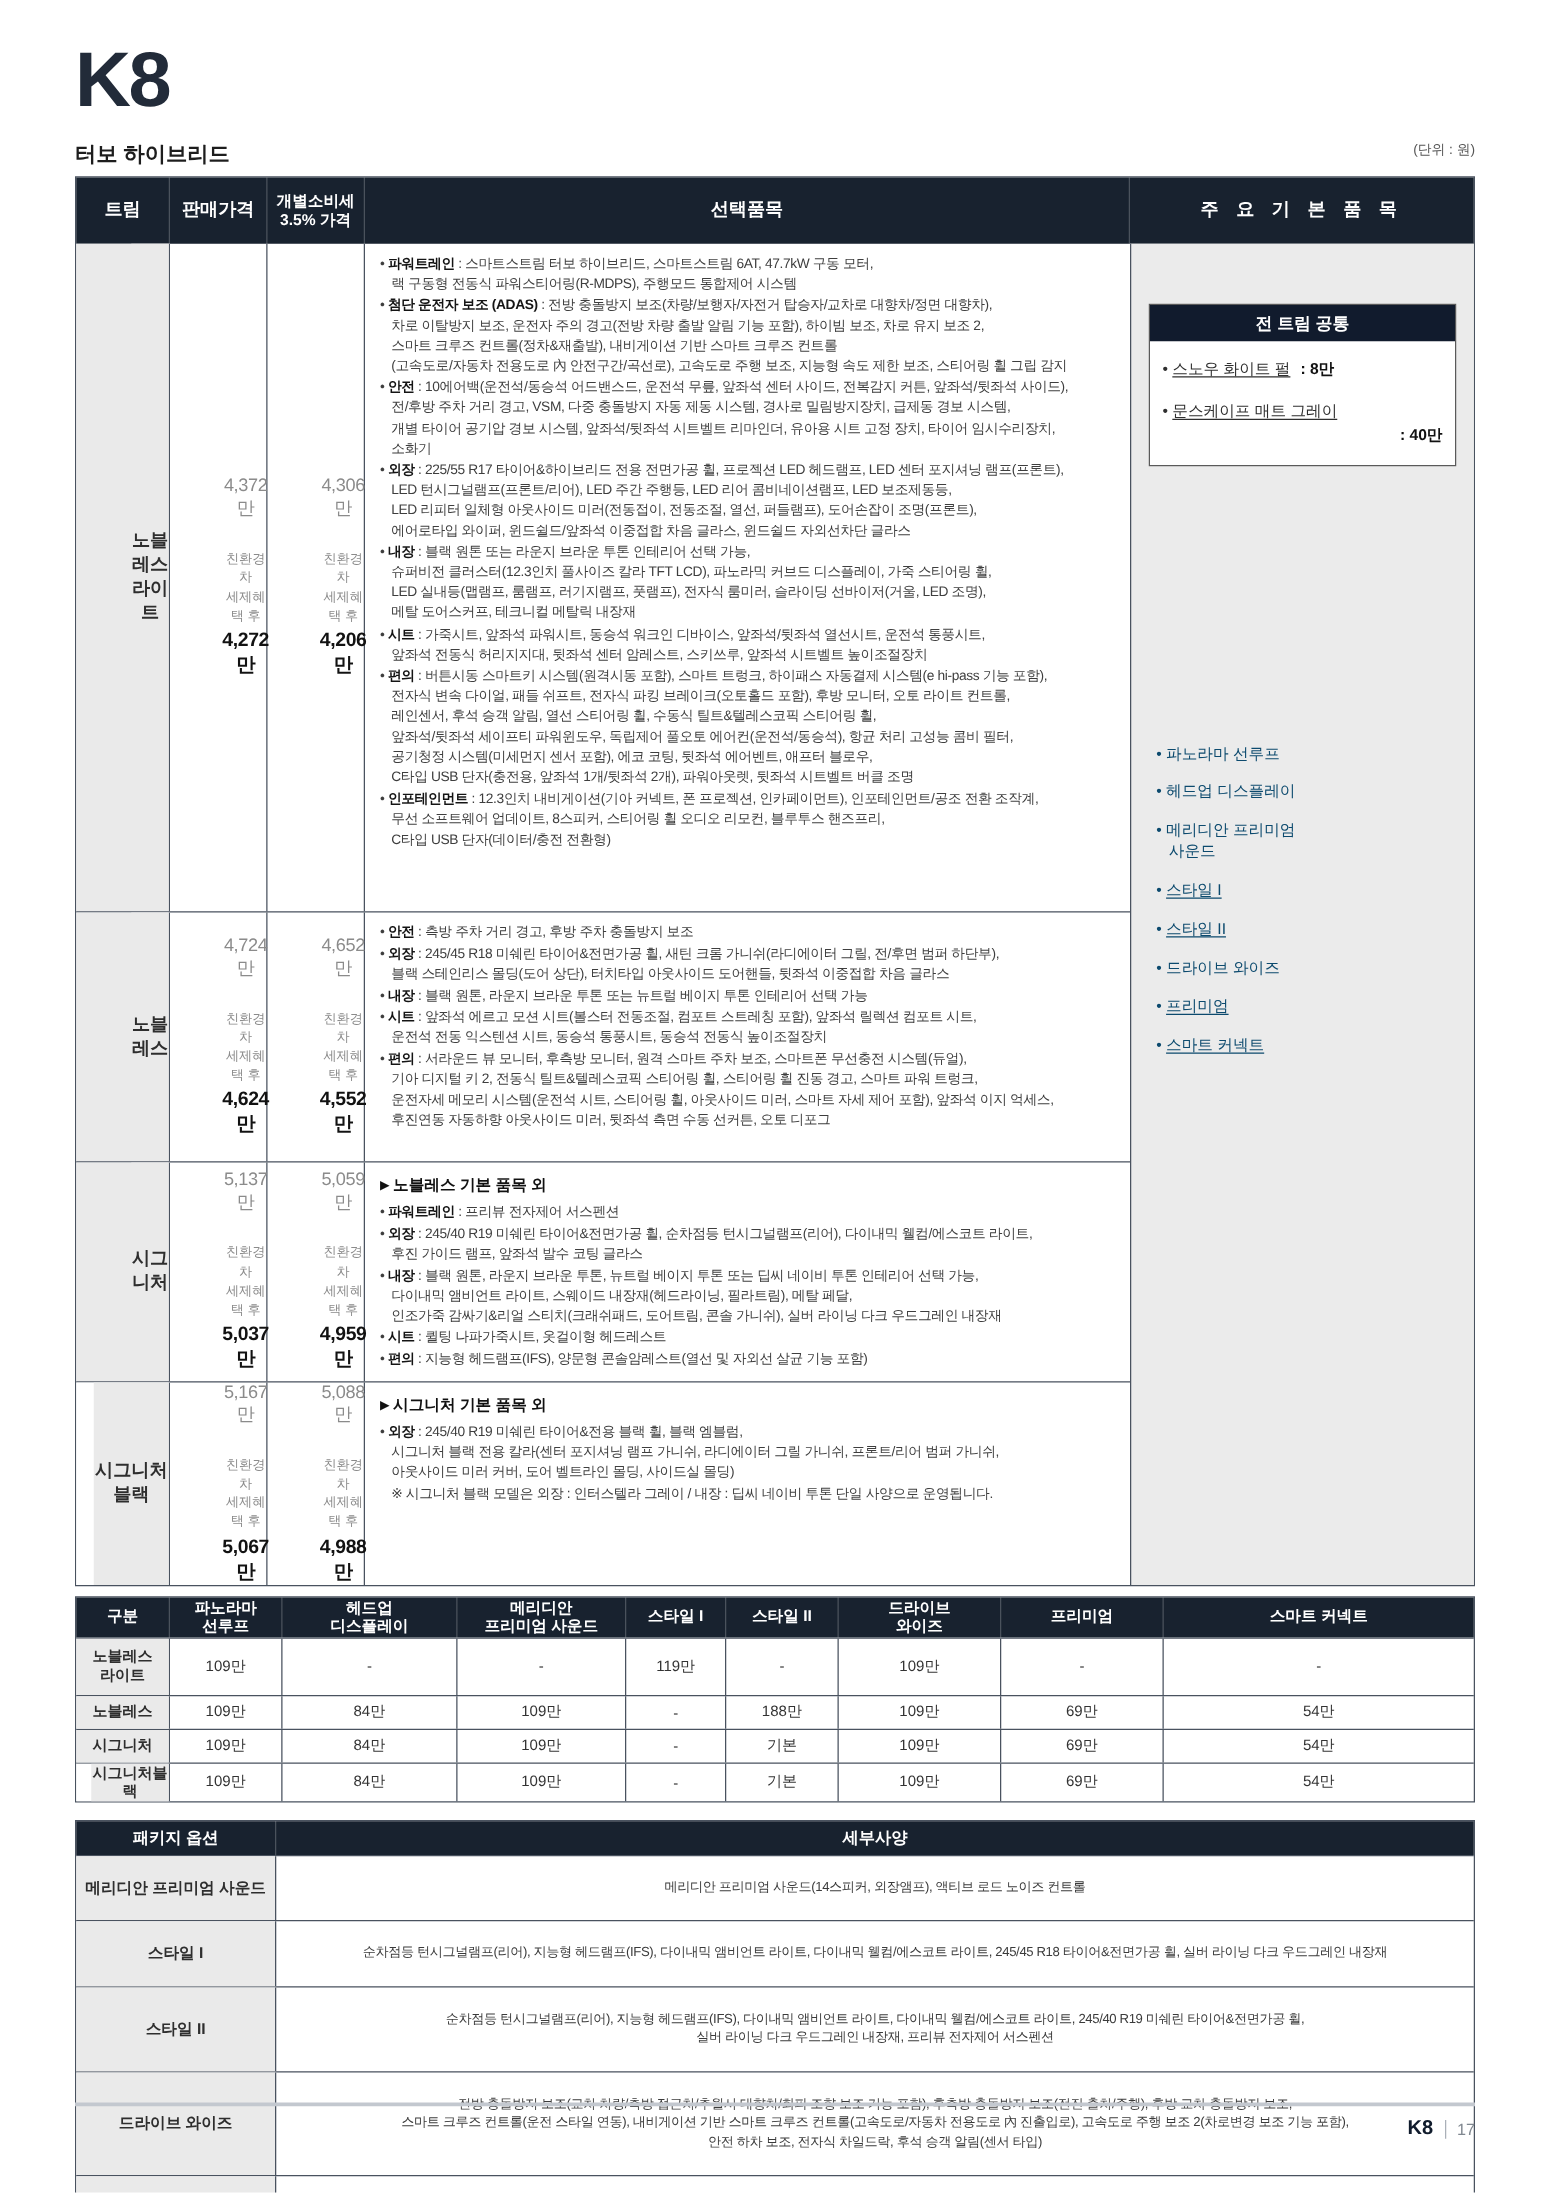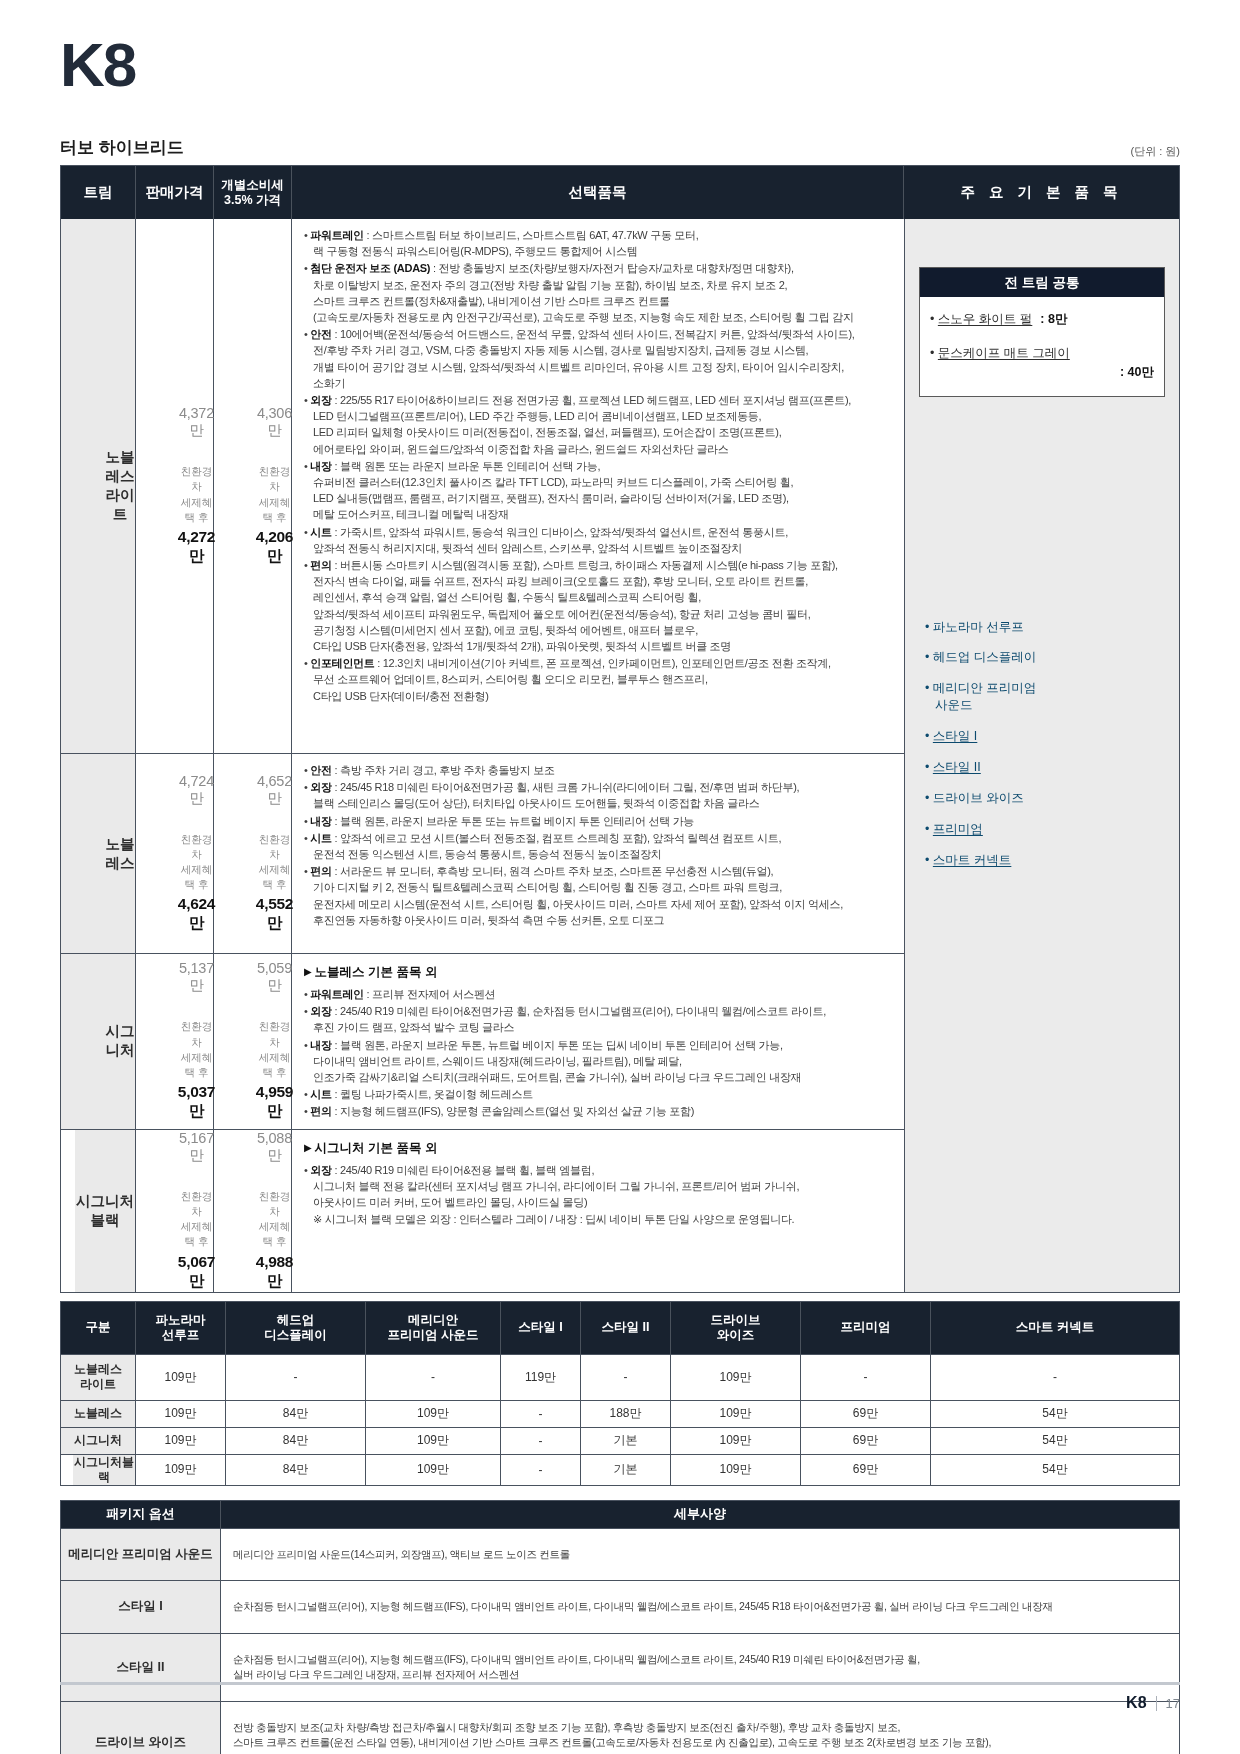--- a/index.html
+++ b/index.html
@@ -3,21 +3,21 @@
 <meta charset="utf-8">
 <style>
   html,body{margin:0;padding:0;}
   body{
     width:1240px;height:1754px;overflow:hidden;background:#ffffff;position:relative;
     font-family:"Liberation Sans","DejaVu Sans",sans-serif;color:#333;
     -webkit-font-smoothing:antialiased;
   }
   .page{position:absolute;left:60px;right:60px;top:0;}
   .title{font-size:62px;font-weight:bold;color:#222b39;letter-spacing:-2px;margin-top:34px;line-height:1;}
-  .subrow{display:flex;justify-content:space-between;align-items:flex-end;margin-top:40px;margin-bottom:6px;}
+  .subrow{display:flex;justify-content:space-between;align-items:flex-start;margin-top:16px;margin-bottom:6px;}
   .subtitle{font-size:17px;font-weight:bold;color:#1d1d1d;}
   .unitnote{font-size:11px;color:#555;}
 
   
   .mtab{border:1px solid #49525f;}
   .mtab-head{display:grid;grid-template-columns:75px 78px 78px 1fr 275px;background:#18222f;color:#fff;height:53px;}
   .hcell{display:flex;align-items:center;justify-content:center;font-weight:bold;font-size:14.5px;
          border-right:1px solid rgba(255,255,255,.22);text-align:center;white-space:pre-line;line-height:1.15;}
   .hcell:last-child{border-right:none;}
   .hcell.small{font-size:12.5px;}
@@ -54,39 +54,39 @@
   .oname{text-decoration:underline;text-underline-offset:2px;}
   .oprice{font-weight:bold;color:#111;margin-left:8px;}
   .oprice.own-line{display:block;text-align:right;margin-left:0;margin-top:2px;}
   .opt-list{margin-top:222px;padding-left:6px;}
   .lopt{font-size:12.5px;color:#0c4a6e;margin-bottom:14px;line-height:1.35;white-space:pre-line;
         padding-left:10px;text-indent:-10px;}
   .lopt .uline{text-decoration:underline;text-underline-offset:2px;}
 
   
   .xtab{margin-top:8px;border:1px solid #49525f;}
-  .xhead{display:grid;grid-template-columns:75px 90px 140px 135px 80px 90px 130px 130px 1fr;background:#18222f;color:#fff;height:52px;}
+  .xhead{display:grid;grid-template-columns:75px 90px 140px 135px 80px 90px 130px 130px 1fr;background:#18222f;color:#fff;height:32px;}
   .xhead .hcell{font-size:12.5px;}
   .xrow{display:grid;grid-template-columns:75px 90px 140px 135px 80px 90px 130px 130px 1fr;border-top:1px solid #49525f;min-height:26px;}
   .xrow.tall{min-height:45px;}
   .xtrim{background:#eaeaea;border-right:1px solid #49525f;}
   .xtrim.inset{background:#fff;padding-left:12px;}
   .xtrim-inner{height:100%;background:#eaeaea;display:flex;align-items:center;justify-content:center;
                font-weight:bold;font-size:12px;color:#2e2e2e;text-align:center;white-space:pre-line;line-height:1.25;}
   .xval{display:flex;align-items:center;justify-content:center;font-size:12px;color:#333;border-right:1px solid #49525f;}
   .xval:last-child{border-right:none;}
 
   
   .ptab{margin-top:14px;border:1px solid #49525f;}
   .phead{display:grid;grid-template-columns:160px 1fr;background:#18222f;color:#fff;height:27px;}
   .prow{display:grid;grid-template-columns:160px 1fr;border-top:1px solid #49525f;}
   .pname{background:#eaeaea;border-right:1px solid #49525f;display:flex;align-items:center;justify-content:center;
          font-weight:600;font-size:12.5px;color:#2e2e2e;text-align:center;padding:4px 6px;box-sizing:border-box;}
   .pdesc{padding:18px 12px;font-size:10.5px;color:#3b3b3b;line-height:15.5px;letter-spacing:-0.3px;
-         white-space:pre-line;display:flex;flex-direction:column;justify-content:center;}
+         white-space:pre-line;display:flex;flex-direction:column;justify-content:center;text-align:center;}
 
   
   .footer{position:absolute;left:60px;right:60px;top:1682px;}
   .footer-line{border-top:3px solid #c3c8cf;}
   .footer-inner{display:flex;justify-content:flex-end;align-items:center;margin-top:9px;}
   .fmodel{font-size:16px;font-weight:bold;color:#101b2c;}
   .fdiv{width:1px;height:15px;background:#aab0b8;margin:0 9px;}
   .fpage{font-size:13px;color:#808890;}
 </style>
 </head>

